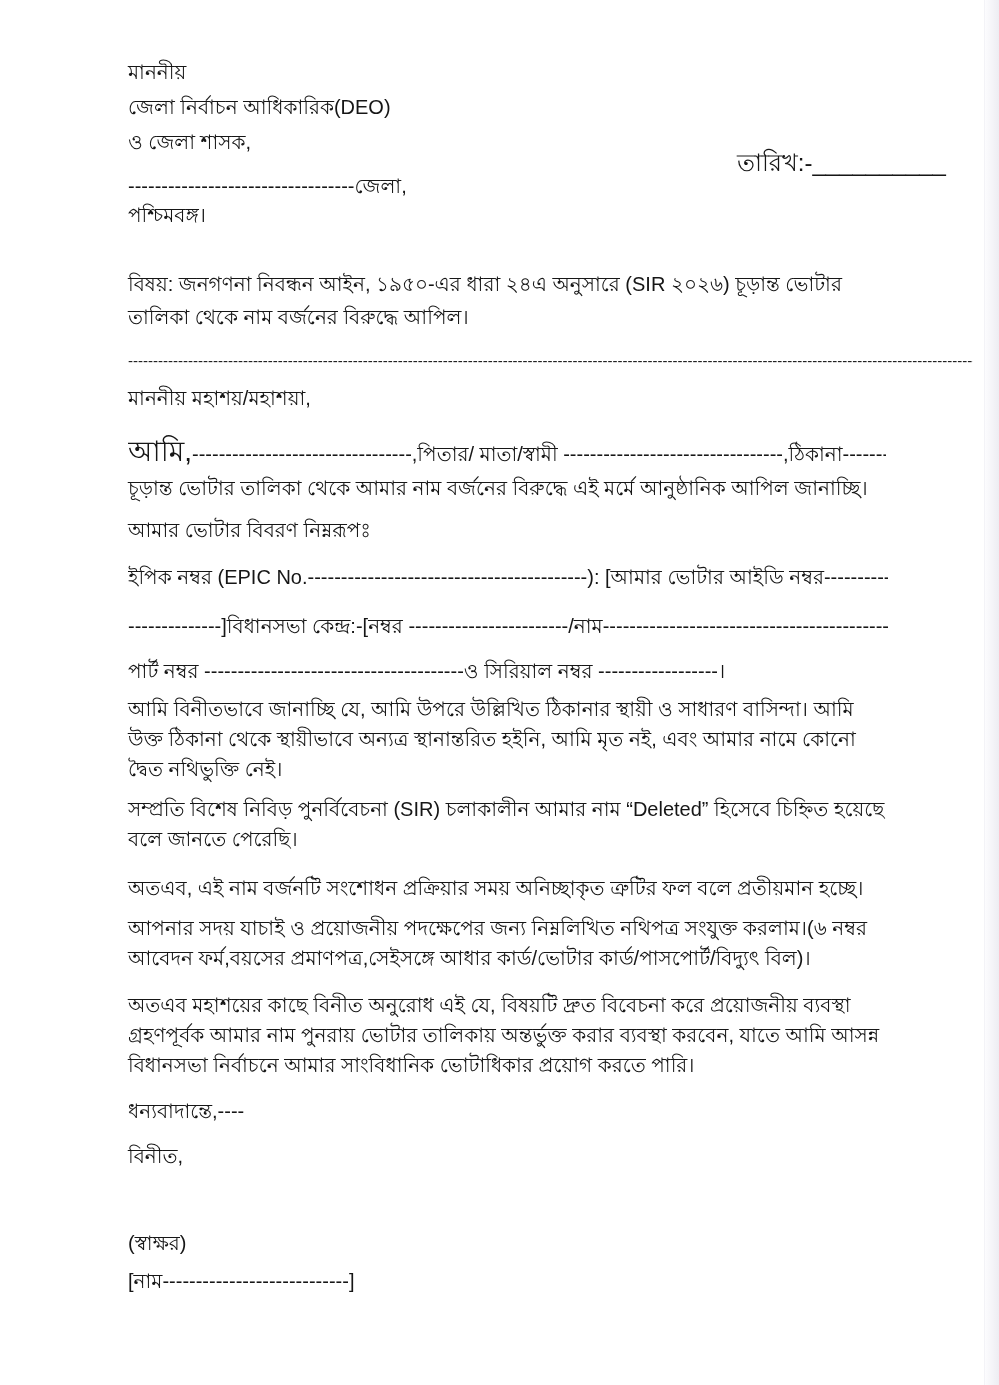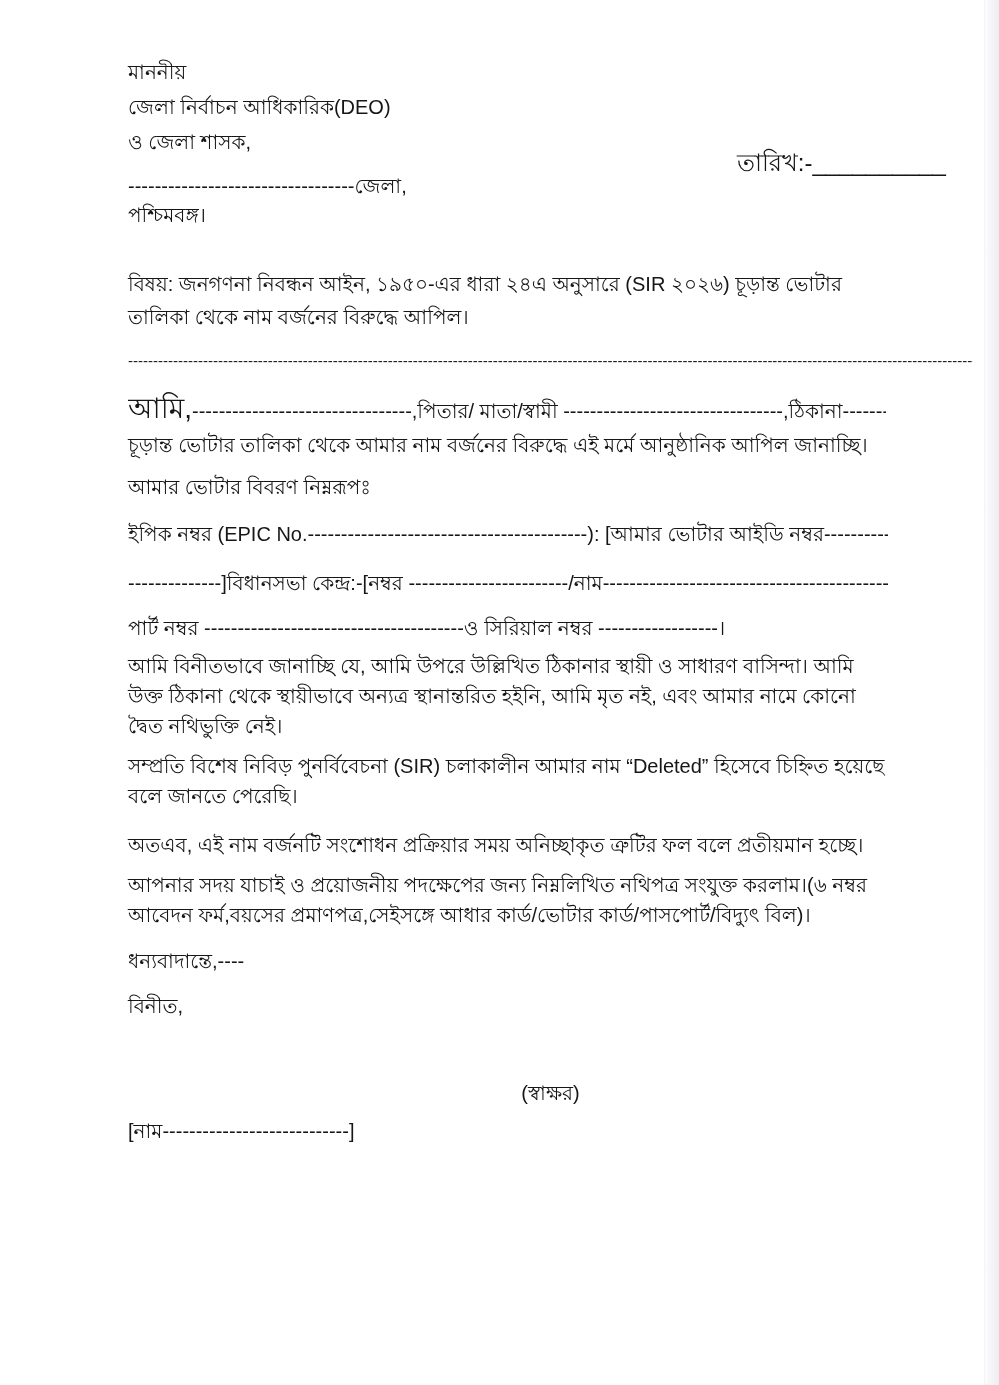--- a/index.html
+++ b/index.html
@@ -58,21 +58,21 @@
   .assembly-line { margin-top: 19px; line-height: 30px; white-space: nowrap; overflow: hidden; width: 760px; }
   .part-line { margin-top: 15px; line-height: 30px; white-space: nowrap; overflow: hidden; width: 760px; }
   .para { width: 758px; line-height: 30px; }
   .para-1 { margin-top: 10px; }
   .para-2 { margin-top: 8px; }
   .para-3 { margin-top: 19px; }
   .para-4 { margin-top: 10px; }
   .para-5 { margin-top: 17px; }
   .closing-thanks { margin-top: 16px; line-height: 30px; }
   .closing-sincerely { margin-top: 15px; line-height: 30px; }
-  .signature-label { margin-top: 57px; line-height: 30px; text-align: center; }
+  .signature-label { margin-top: 57px; line-height: 30px; }
   .name-line { margin-top: 8px; line-height: 30px; white-space: nowrap; }
   .mobile-line { margin-top: 16px; line-height: 30px; white-space: nowrap; }
 </style>
 </head>
 <body>
 
 <div class="page">
   <div class="scan-edge"></div>
 
   <div class="date-line">তারিখ:-__________</div>
@@ -85,36 +85,38 @@
       <div class="recipient-line">ও জেলা শাসক,</div>
     </div>
 
     <div class="district-line">----------------------------------জেলা,</div>
     <div class="state-line">পশ্চিমবঙ্গ।</div>
 
     <div class="subject">বিষয়: জনগণনা নিবন্ধন আইন, ১৯৫০-এর ধারা ২৪এ অনুসারে (SIR ২০২৬) চূড়ান্ত ভোটার তালিকা থেকে নাম বর্জনের বিরুদ্ধে আপিল।</div>
 
     <div class="divider">----------------------------------------------------------------------------------------------------------------------------------------------------------------------------------</div>
 
+    <div class="salutation">মাননীয় মহাশয়/মহাশয়া,</div>
 
     <div>
       <div class="intro-line1"><span class="intro-pronoun">আমি,</span><span>---------------------------------,পিতার/ মাতা/স্বামী ---------------------------------,ঠিকানা--------------</span></div>
       <div class="intro-line3">চূড়ান্ত ভোটার তালিকা থেকে আমার নাম বর্জনের বিরুদ্ধে এই মর্মে আনুষ্ঠানিক আপিল জানাচ্ছি।</div>
     </div>
 
     <div class="details-heading">আমার ভোটার বিবরণ নিম্নরূপঃ</div>
 
     <div class="epic-line">ইপিক নম্বর (EPIC No.------------------------------------------): [আমার ভোটার আইডি নম্বর-------------------</div>
     <div class="assembly-line">--------------]বিধানসভা কেন্দ্র:-[নম্বর ------------------------/নাম-------------------------------------------]</div>
     <div class="part-line">পার্ট নম্বর ---------------------------------------ও সিরিয়াল নম্বর ------------------।</div>
 
     <div class="para para-2">আমি বিনীতভাবে জানাচ্ছি যে, আমি উপরে উল্লিখিত ঠিকানার স্থায়ী ও সাধারণ বাসিন্দা। আমি উক্ত ঠিকানা থেকে স্থায়ীভাবে অন্যত্র স্থানান্তরিত হইনি, আমি মৃত নই, এবং আমার নামে কোনো দ্বৈত নথিভুক্তি নেই।</div>
     <div class="para para-1">সম্প্রতি বিশেষ নিবিড় পুনর্বিবেচনা (SIR) চলাকালীন আমার নাম “Deleted” হিসেবে চিহ্নিত হয়েছে বলে জানতে পেরেছি।</div>
     <div class="para para-3">অতএব, এই নাম বর্জনটি সংশোধন প্রক্রিয়ার সময় অনিচ্ছাকৃত ত্রুটির ফল বলে প্রতীয়মান হচ্ছে।</div>
     <div class="para para-4">আপনার সদয় যাচাই ও প্রয়োজনীয় পদক্ষেপের জন্য নিম্নলিখিত নথিপত্র সংযুক্ত করলাম।(৬ নম্বর আবেদন ফর্ম,বয়সের প্রমাণপত্র,সেইসঙ্গে আধার কার্ড/ভোটার কার্ড/পাসপোর্ট/বিদ্যুৎ বিল)।</div>
+    <div class="para para-5">অতএব মহাশয়ের কাছে বিনীত অনুরোধ এই যে, বিষয়টি দ্রুত বিবেচনা করে প্রয়োজনীয় ব্যবস্থা গ্রহণপূর্বক আমার নাম পুনরায় ভোটার তালিকায় অন্তর্ভুক্ত করার ব্যবস্থা করবেন, যাতে আমি আসন্ন বিধানসভা নির্বাচনে আমার সাংবিধানিক ভোটাধিকার প্রয়োগ করতে পারি।</div>
 
     <div class="closing-thanks">ধন্যবাদান্তে,----</div>
     <div class="closing-sincerely">বিনীত,</div>
 
     <div class="signature-label">(স্বাক্ষর)</div>
     <div class="name-line">[নাম----------------------------]</div>
 
   </div>
 </div>
 

